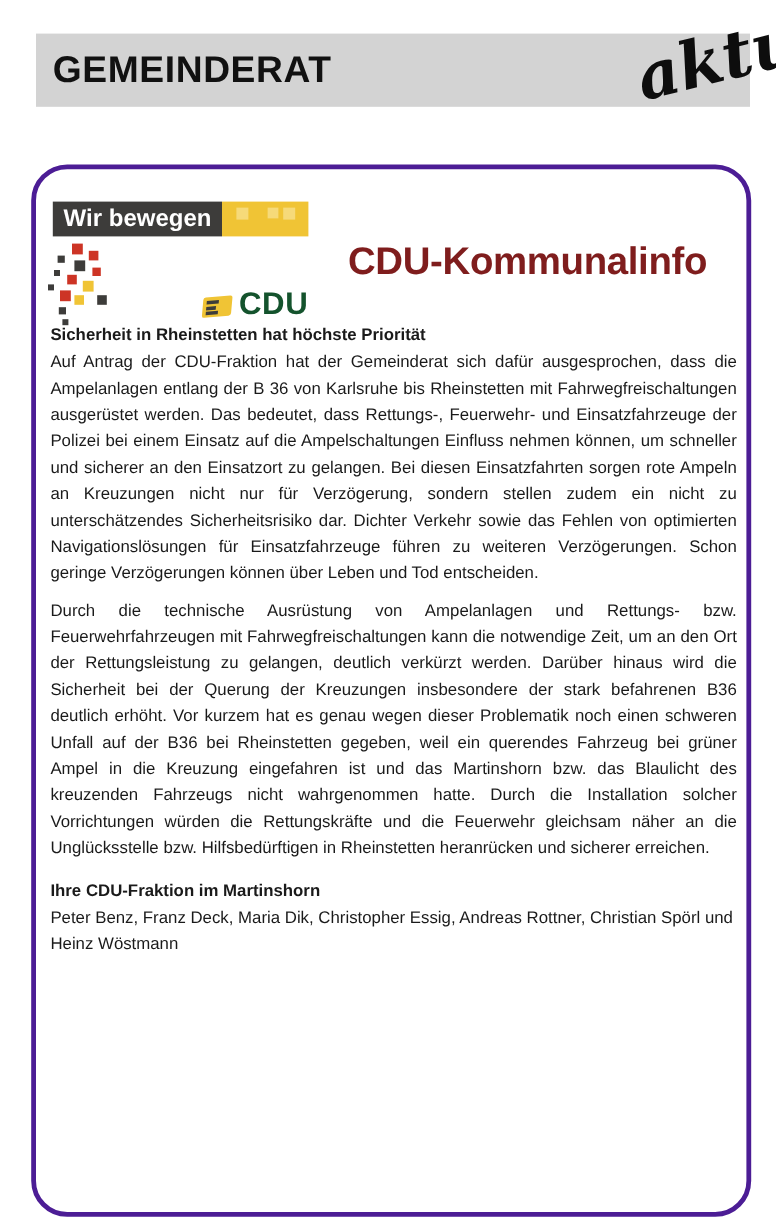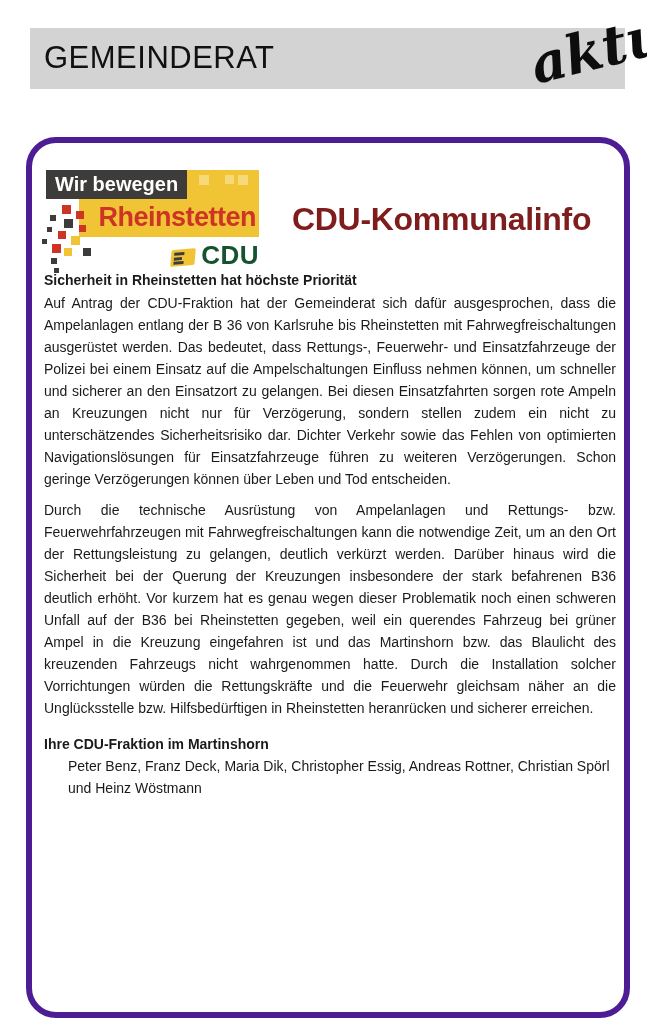--- a/index.html
+++ b/index.html
@@ -18,21 +18,21 @@
     position: absolute;
     left: 30px; top: 28px;
     width: 595px; height: 61px;
     background: #d3d3d3;
   }
   .header-title {
     position: absolute;
     left: 14px; top: 50%;
     transform: translateY(-52%);
     font-size: 31px;
-    font-weight: normal;
+    font-weight: bold;
     letter-spacing: 0.5px;
     color: #111;
     white-space: nowrap;
   }
   .header-script {
     position: absolute;
     left: 530px; top: -4px;
     width: 120px; height: 112px;
     font-family: "DejaVu Serif", serif;
     font-style: italic;
@@ -43,21 +43,21 @@
     line-height: 110px;
     text-align: center;
     z-index: 2;
   }
 
   
   .infobox {
     position: absolute;
     left: 26px; top: 137px;
     width: 592px; height: 869px;
-    border: 6px solid #4c1d95;
+    border: 4px solid #4c1d95;
     border-radius: 30px;
     background: #ffffff;
   }
 
   
   .logo {
     position: absolute;
     left: 12px; top: 27px;
     width: 216px; height: 104px;
   }
@@ -146,42 +146,41 @@
     margin: 0 0 1px 0;
   }
   .content p {
     margin: 0 0 9px 0;
     text-align: justify;
   }
   .footer-heading {
     font-weight: bold;
     margin-top: 14px;
   }
-  .footer-names { text-align: left; margin-left: 24px; }
+  .footer-names { text-align: left; }
 </style>
 </head>
 <body>
 
 <div class="page">
 
   <div class="header-bar">
     <div class="header-title">GEMEINDERAT</div>
   </div>
   <div class="header-script">aktuell</div>
 
   <div class="infobox">
 
     <div class="logo">
       <div class="logo-topbar">Wir bewegen</div>
       <div class="logo-topbar-yellow">
         <div class="deco-sq" style="left:12px; top:5px; width:10px; height:10px;"></div>
         <div class="deco-sq" style="left:38px; top:5px; width:9px; height:9px;"></div>
         <div class="deco-sq" style="left:51px; top:5px; width:10px; height:10px;"></div>
       </div>
-      <div class="logo-citybar">Rheinstetten</div>
       <div class="logo-cdurow">
         <span class="cdu-flag">
           <span class="stripe s1"></span><span class="stripe s2"></span><span class="stripe s3"></span>
         </span><span class="cdu-word">CDU</span>
       </div>
       <div class="mosaic">
         <div class="px" style="left:20px; top:0;  width:9px; height:9px; background:#cd3425;"></div>
         <div class="px" style="left:34px; top:6px; width:8px; height:8px; background:#cd3425;"></div>
         <div class="px" style="left:8px;  top:10px; width:6px; height:6px; background:#3d3c3a;"></div>
         <div class="px" style="left:22px; top:14px; width:9px; height:9px; background:#3d3c3a;"></div>

